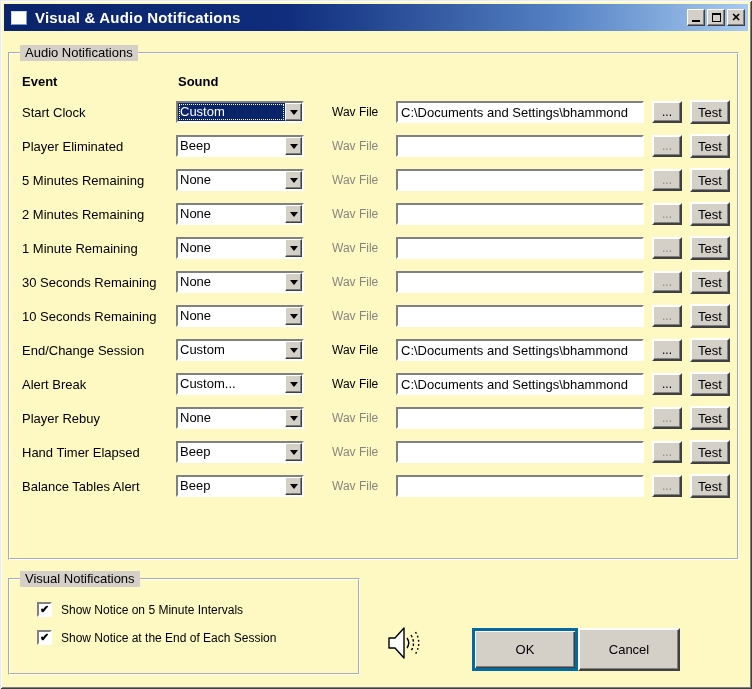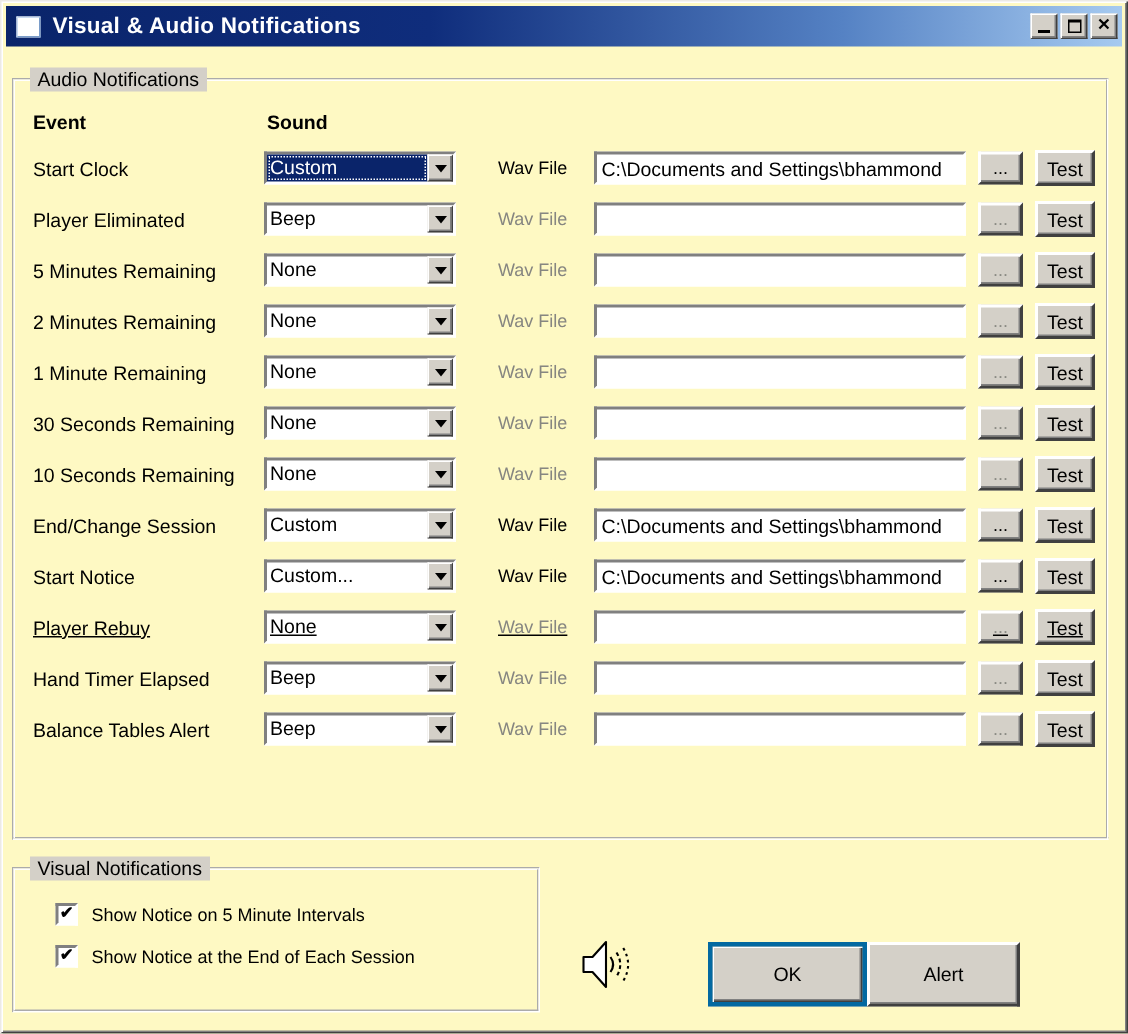--- a/index.html
+++ b/index.html
@@ -257,33 +257,33 @@
         <span class="combo-arrow">
             <span class="tri-down"></span>
           </span>
       </div>
       <span class="wavlbl">Wav File</span>
       <input class="txt" type="text" value="C:\Documents and Settings\bhammond" style="">
       <button class="btn browse">...</button>
       <button class="btn test">Test</button>
     </div>
       <div class="row" style="top: 372px;">
-      <span class="ev">Start Notice</span>
+      <span class="ev">Alert Break</span>
       <div class="combo">
         <span class="combo-value">Custom...</span>
         <span class="combo-arrow">
             <span class="tri-down"></span>
           </span>
       </div>
       <span class="wavlbl">Wav File</span>
       <input class="txt" type="text" value="C:\Documents and Settings\bhammond" style="">
       <button class="btn browse">...</button>
       <button class="btn test">Test</button>
     </div>
-      <div class="row" style="top: 406px; text-decoration: underline;">
+      <div class="row" style="top: 406px;">
       <span class="ev">Player Rebuy</span>
       <div class="combo">
         <span class="combo-value">None</span>
         <span class="combo-arrow">
             <span class="tri-down"></span>
           </span>
       </div>
       <span class="wavlbl disabled">Wav File</span>
       <input class="txt" type="text" style="">
       <button class="btn browse disabled">...</button>
@@ -336,15 +336,15 @@
   <div class="speaker">
     <svg width="40" height="42" viewBox="0 0 40 42">
       <path d="M3 16 h6 l9 -10 v30 l-9 -10 h-6 z" fill="#ffffff" stroke="#000000" stroke-width="1.4" stroke-linejoin="round"></path>
       <path d="M21 16 q3.5 5 0 10" fill="none" stroke="#000000" stroke-width="1.4"></path>
       <path d="M25 13 q5 8 0 16" fill="none" stroke="#000000" stroke-width="1.4" stroke-dasharray="2.5 2"></path>
       <path d="M29.5 10 q6.5 11 0 22" fill="none" stroke="#000000" stroke-width="1.4" stroke-dasharray="1.8 2.4"></path>
     </svg>
   </div>
 
   <button class="ok-btn">OK</button>
-  <button class="cancel-btn">Alert</button>
+  <button class="cancel-btn">Cancel</button>
 
 </div>
 
 </body></html>

